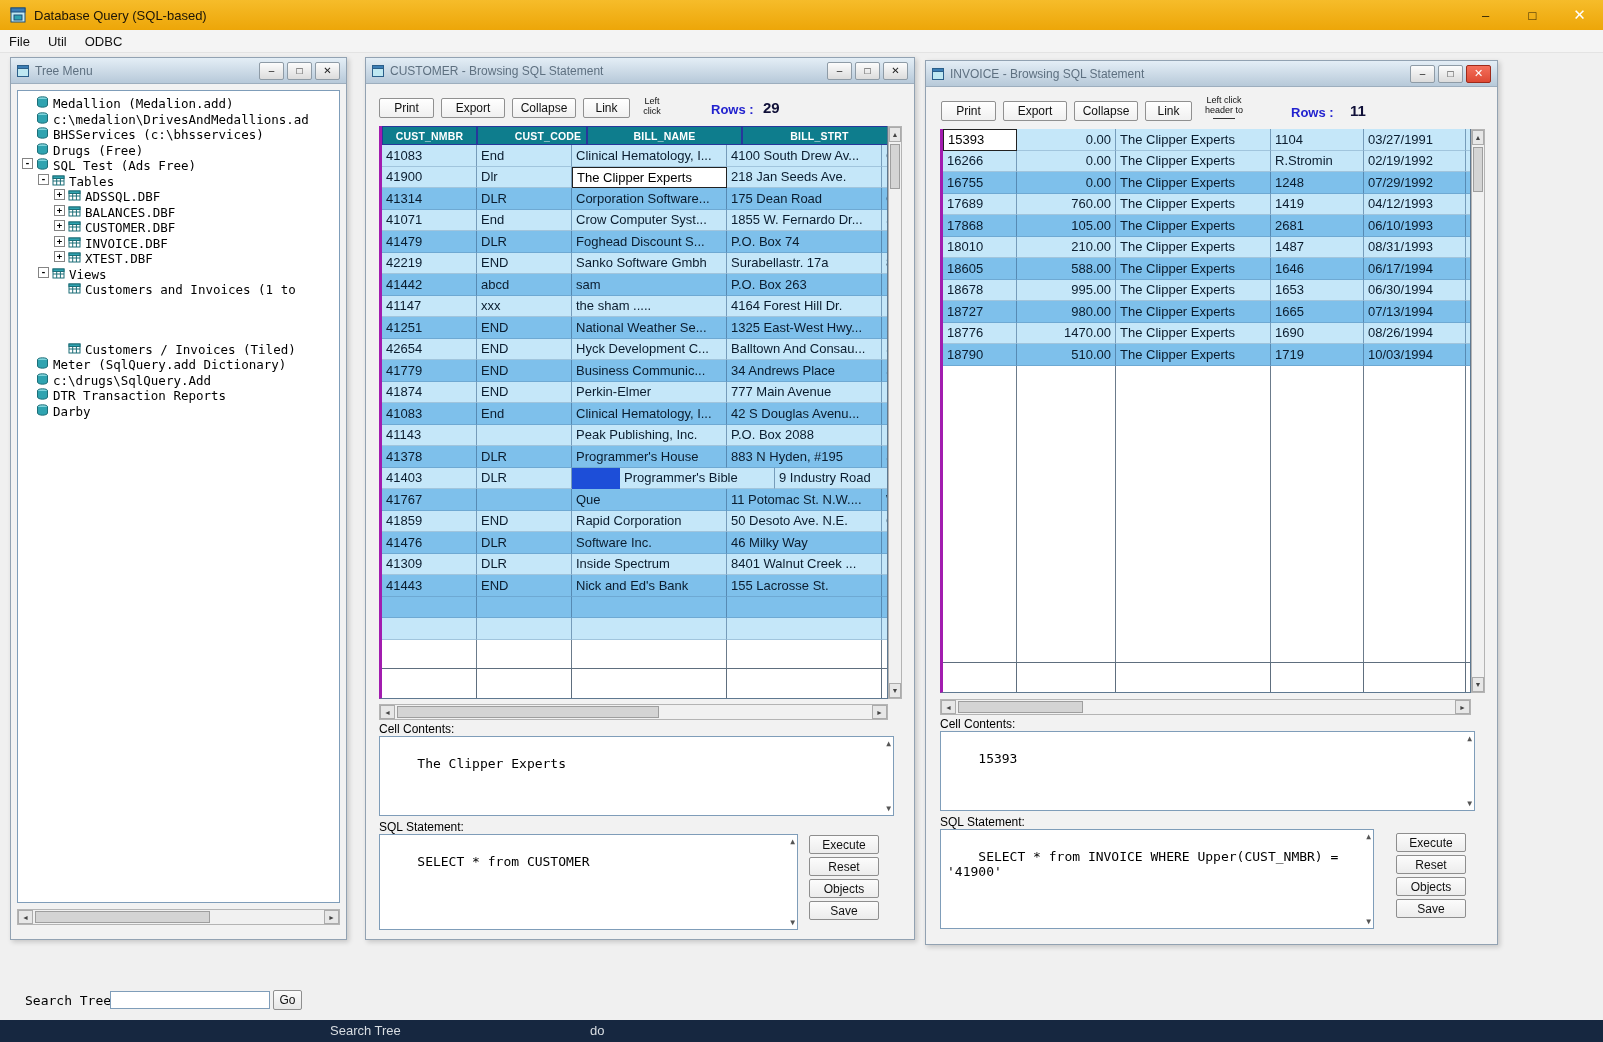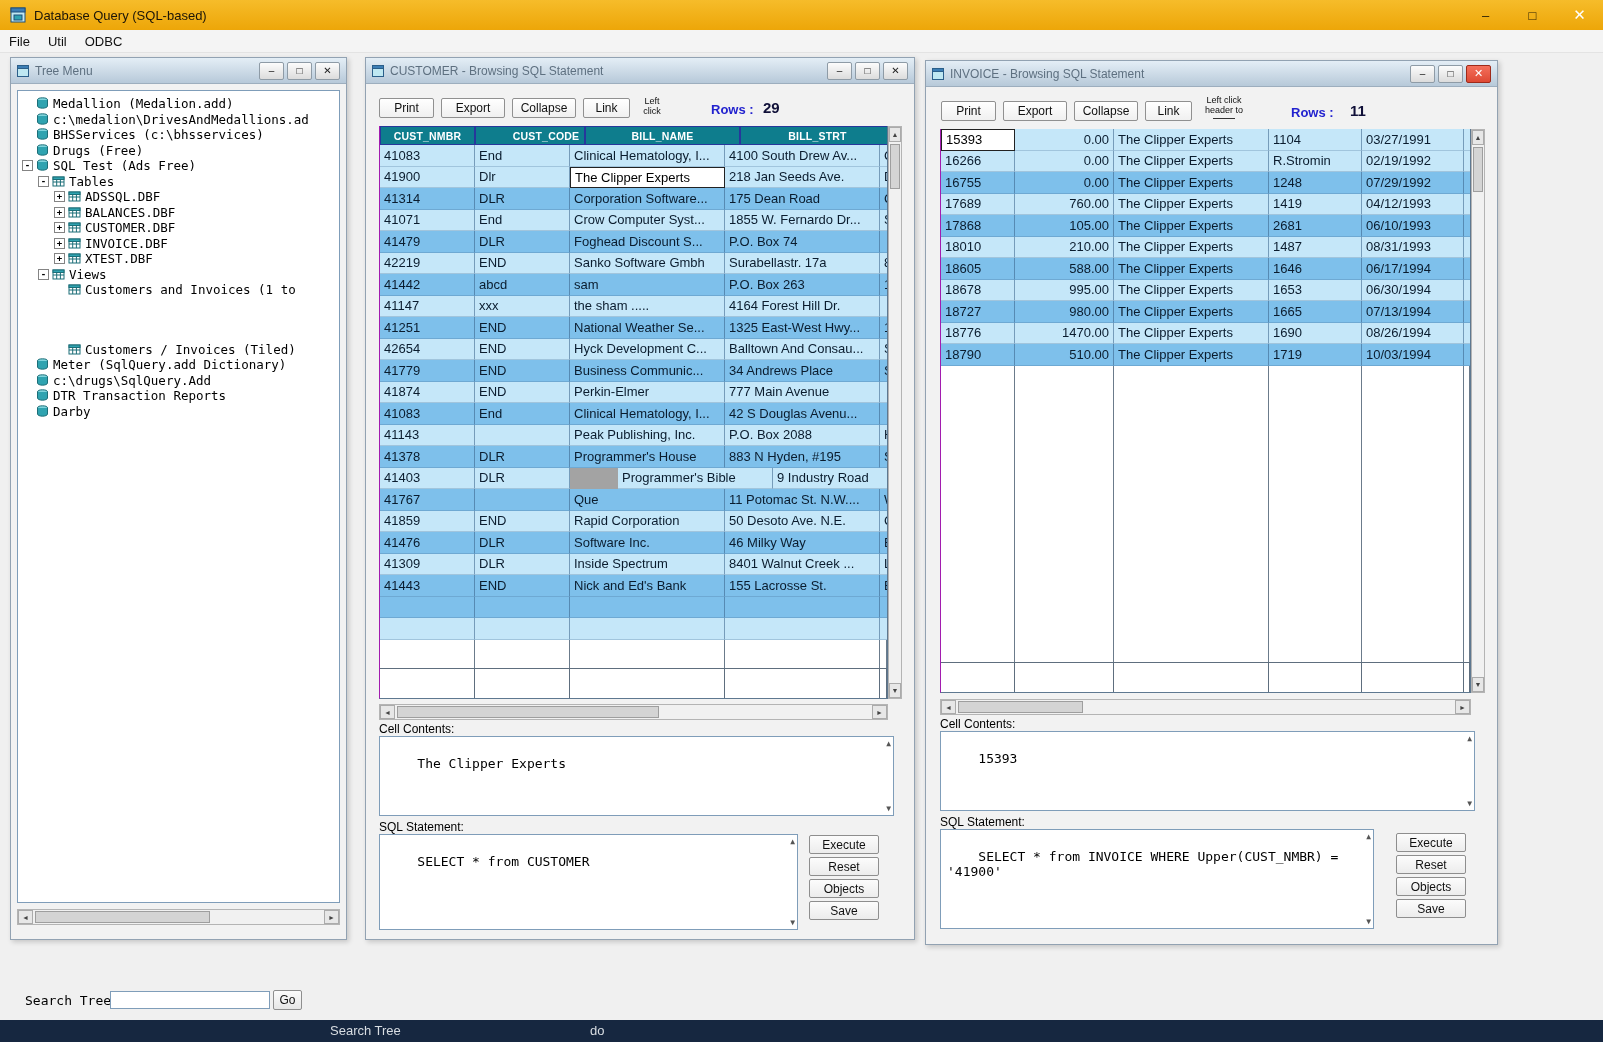--- a/index.html
+++ b/index.html
@@ -23,21 +23,21 @@
   .cwin-titlebar { height:26px; background:linear-gradient(180deg,#E4EEF6,#B7C9D9); display:flex; align-items:center; padding:0 6px; gap:6px; border-bottom:1px solid #9DAEBE; }
   .cwin-icon { width:12px; height:12px; display:inline-flex; flex:none; }
   .cwin-title { font-size:12px; color:#5E7080; white-space:nowrap; }
   .cwin-btns { margin-left:auto; display:flex; gap:3px; }
   .cbtn { width:25px; height:18px; background:linear-gradient(180deg,#FCFCFC,#DCDCDC); border:1px solid #8E9BA6; border-radius:2px;
     display:flex; align-items:center; justify-content:center; font-size:10px; color:#222; }
   .cbtn.close-red { background:linear-gradient(180deg,#F4705C,var(--c-close_red)); border-color:#9E2A1A; color:#fff; font-size:11px; }
 
   
   .tree-body { position:absolute; left:6px; top:32px; right:6px; bottom:36px; background:#fff; border:1px solid #7F9DB9; overflow:hidden; padding-top:5px; }
-  .tree-item { display:flex; align-items:center; height:15.5px; white-space:nowrap; }
+  .tree-item { display:flex; height:15.5px; white-space:nowrap; }
   .expander { width:11px; height:11px; flex:none; border:1px solid #848484; background:#fff; display:flex; align-items:center; justify-content:center;
     font:bold 9px "DejaVu Sans Mono",monospace; color:#000; margin-right:3px; line-height:9px; }
   .expander.noexp { visibility:hidden; }
   .tree-icon { width:13px; height:13px; flex:none; margin-right:4px; display:inline-flex; }
   .tree-label { font:12.5px "DejaVu Sans Mono",monospace; color:#000; }
 
   
   .hscroll { position:absolute; height:16px; background:#F1F1F1; border:1px solid #B4B4B4; display:flex; }
   .vscroll { position:absolute; width:14px; background:#F1F1F1; border:1px solid #B4B4B4; display:flex; flex-direction:column; }
   .sb-btn { flex:none; background:#E7E7E7; border:1px solid #ABABAB; color:#444; font-size:7px; display:flex; align-items:center; justify-content:center; }
@@ -50,21 +50,21 @@
 
   
   .tool-btn { position:absolute; height:20px; background:linear-gradient(180deg,#FFFFFF,#F0F0F0); border:1px solid #909090; border-radius:2px;
     font-size:12px; color:#111; display:flex; align-items:center; justify-content:center; }
   .hint { position:absolute; font-size:9px; line-height:10px; text-align:center; color:#111; }
   .hint-rule { width:22px; height:4px; border-bottom:1px solid #333; margin:0 auto; }
   .rows-label { position:absolute; font-size:13px; font-weight:bold; color:var(--c-rows_label); }
   .rows-value { position:absolute; font-size:15px; font-weight:bold; color:#101038; }
 
   
-  .grid { position:absolute; display:flex; flex-direction:column; background:#a3a3a3; border-left:1px solid #a21caf; border-right:1px solid #5E7890; border-bottom:1px solid #5E7890; overflow:hidden; }
+  .grid { position:absolute; display:flex; flex-direction:column; background:#1d4ed8; border-left:3px solid #a21caf; border-right:1px solid #5E7890; border-bottom:1px solid #5E7890; overflow:hidden; }
   .grid-header { display:flex; height:19px; flex:none; }
   .gh-cell { flex:none; background:var(--c-grid_header); color:#fff; font-size:10.5px; font-weight:bold; letter-spacing:.2px;
     display:flex; align-items:center; justify-content:center; border:1px solid #27379B; overflow:hidden; white-space:nowrap; }
   .grid-row { display:flex; height:21.5px; flex:none; }
   .row-light .gr-cell { background:var(--c-row_light); }
   .row-dark  .gr-cell { background:var(--c-row_dark); }
   .gr-cell { flex:none; font-size:13px; color:#0A1C2E; padding:0 4px; display:flex; align-items:center; overflow:hidden; white-space:nowrap;
     border-right:1px solid rgba(55,95,135,.55); border-bottom:1px solid rgba(70,110,150,.28); }
   .gr-cell.num { justify-content:flex-end; }
   .gr-cell.sel { background:#fff !important; border:1px solid #222; color:#000; }

